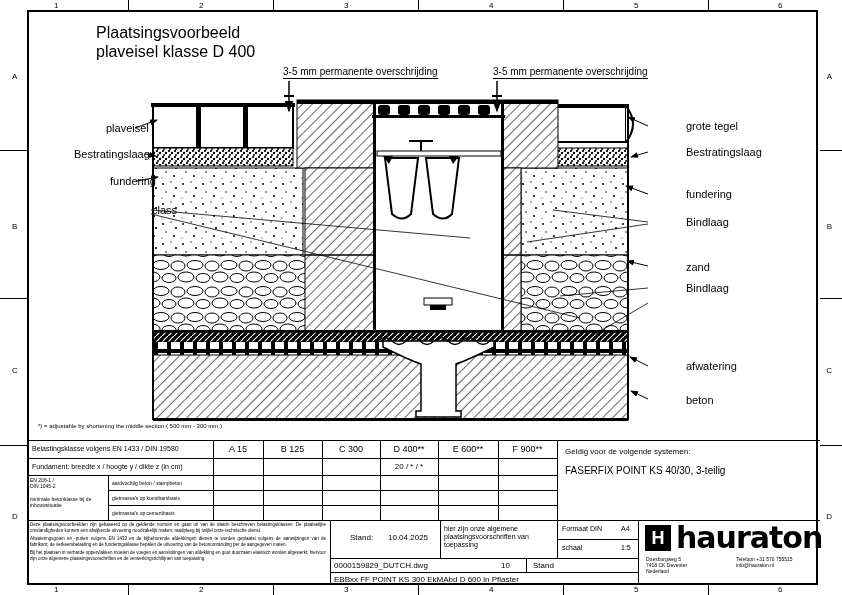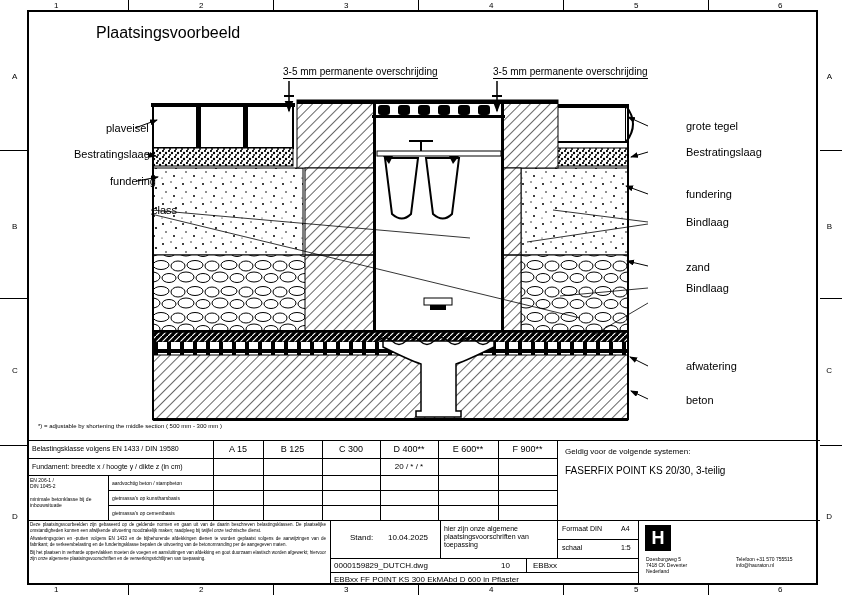--- a/index.html
+++ b/index.html
@@ -70,20 +70,21 @@
   <div class="rnum" style="left:12px;top:512px">D</div>
   <div class="rnum" style="right:10px;top:72px">A</div>
   <div class="rnum" style="right:10px;top:222px">B</div>
   <div class="rnum" style="right:10px;top:366px">C</div>
   <div class="rnum" style="right:10px;top:512px">D</div>
 
   <div class="frame"></div>
 
   <div class="title">
     <div>Plaatsingsvoorbeeld</div>
+    <div>plaveisel klasse D 400</div>
   </div>
 
   <svg style="position:absolute;left:28px;top:60px" width="792" height="362" viewBox="28 60 792 362">
     <defs>
       <pattern id="hatch" width="7" height="7" patternUnits="userSpaceOnUse" patternTransform="rotate(45)">
         <rect width="7" height="7" fill="#fff"></rect>
           <line x1="0" y1="0" x2="0" y2="7" stroke="#000" stroke-width="1.2"></line>
       </pattern>
       <pattern id="speckle" width="20" height="20" patternUnits="userSpaceOnUse">
         <rect width="20" height="20" fill="#fff"></rect>
@@ -257,44 +258,45 @@
   <div class="t8 cc" style="left:380px;top:462px;width:58px">20 / * / *</div>
   <div class="t5" style="left:30px;top:477px;width:76px">
     <span>EN 206-1 /</span><br>
     <span>DIN 1045-2</span>
   </div>
   <div class="t5" style="left:30px;top:496px;width:76px">minimale betonklasse bij de inbouwsituatie</div>
   <div class="t5" style="left:112px;top:480px;width:98px">aardvochtig beton / stampbeton</div>
   <div class="t5" style="left:112px;top:495px;width:98px">gietmassa's op kunstharsbasis</div>
   <div class="t5" style="left:112px;top:510px;width:98px">gietmassa's op cementbasis</div>
   <div class="t8" style="left:565px;top:447px">Geldig voor de volgende systemen:</div>
-  <div class="t10" style="left:565px;top:465px">FASERFIX POINT KS 20/30, 3-teilig</div>
+  <div class="t10" style="left:565px;top:465px">FASERFIX POINT KS 40/30, 3-teilig</div>
 
   <div class="t45" style="left:30px;top:522px;width:296px">
     <div>Deze plaatsingsvoorbeelden zijn gebaseerd op de geldende normen en gaan uit van de daarin beschreven belastingsklassen. De plaatselijke omstandigheden kunnen een afwijkende uitvoering noodzakelijk maken; raadpleeg bij twijfel onze technische dienst.</div>
     <div style="margin-top:3px">Afwateringsgoten en -putten volgens EN 1433 en de bijbehorende afdekkingen dienen te worden geplaatst volgens de aanwijzingen van de fabrikant; de verkeersbelasting en de funderingsklasse bepalen de uitvoering van de betonomranding per de aangegeven maten.</div>
     <div style="margin-top:3px">Bij het plaatsen in verharde oppervlakken moeten de voegen en aansluitingen van afdekking en goot duurzaam elastisch worden afgewerkt; hiervoor zijn onze algemene plaatsingsvoorschriften en de verwerkingsrichtlijnen van toepassing.</div>
   </div>
 
   <div class="t8" style="left:350px;top:533px">Stand:</div>
   <div class="t8" style="left:388px;top:533px">10.04.2025</div>
   <div class="t7" style="left:444px;top:525px;width:108px;white-space:normal">hier zijn onze algemene plaatsingsvoorschriften van toepassing</div>
   <div class="t7" style="left:562px;top:525px">Formaat DIN</div>
   <div class="t7" style="left:621px;top:525px">A4</div>
   <div class="t7" style="left:562px;top:544px">schaal</div>
   <div class="t7" style="left:621px;top:544px">1:5</div>
 
   <div class="t8" style="left:334px;top:561px">0000159829_DUTCH.dwg</div>
   <div class="t8" style="left:501px;top:561px">10</div>
-  <div class="t8" style="left:533px;top:561px">EBBxx</div>
+  <div class="t8" style="left:533px;top:561px">Stand</div>
   <div class="t8" style="left:334px;top:575px">EBBxx FF POINT KS 300   EkMAbd   D 600 in Pflaster</div>
 
   <div class="logo">
     <span>H</span>
   </div>
+  <div class="brand">hauraton</div>
   <div class="t5" style="left:646px;top:556px;width:86px">
     <div>Doesburgweg 5</div>
     <div>7418 CK Deventer</div>
     <div>Nederland</div>
   </div>
   <div class="t5" style="left:736px;top:556px;width:82px">
     <div>Telefoon +31 570 755515</div>
     <div>info@hauraton.nl</div>
   </div>
 

